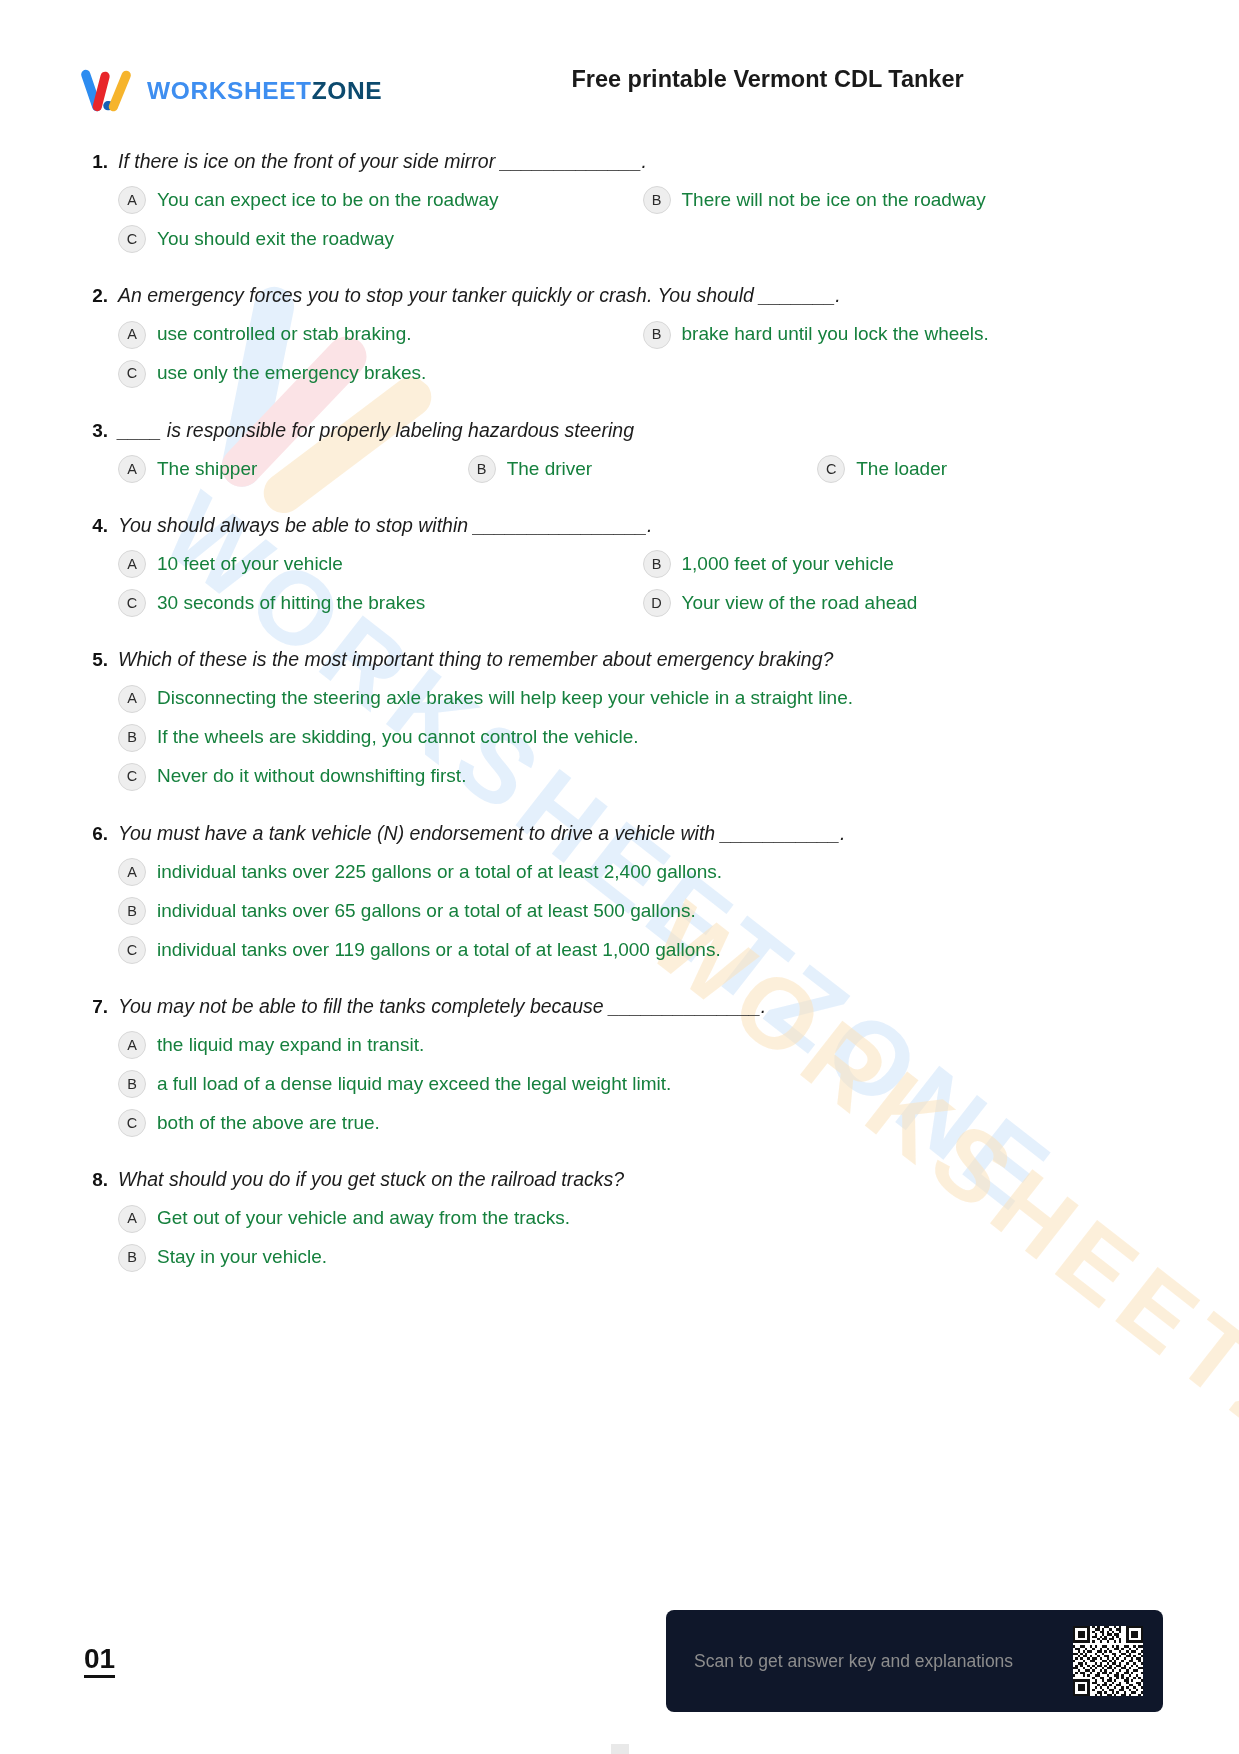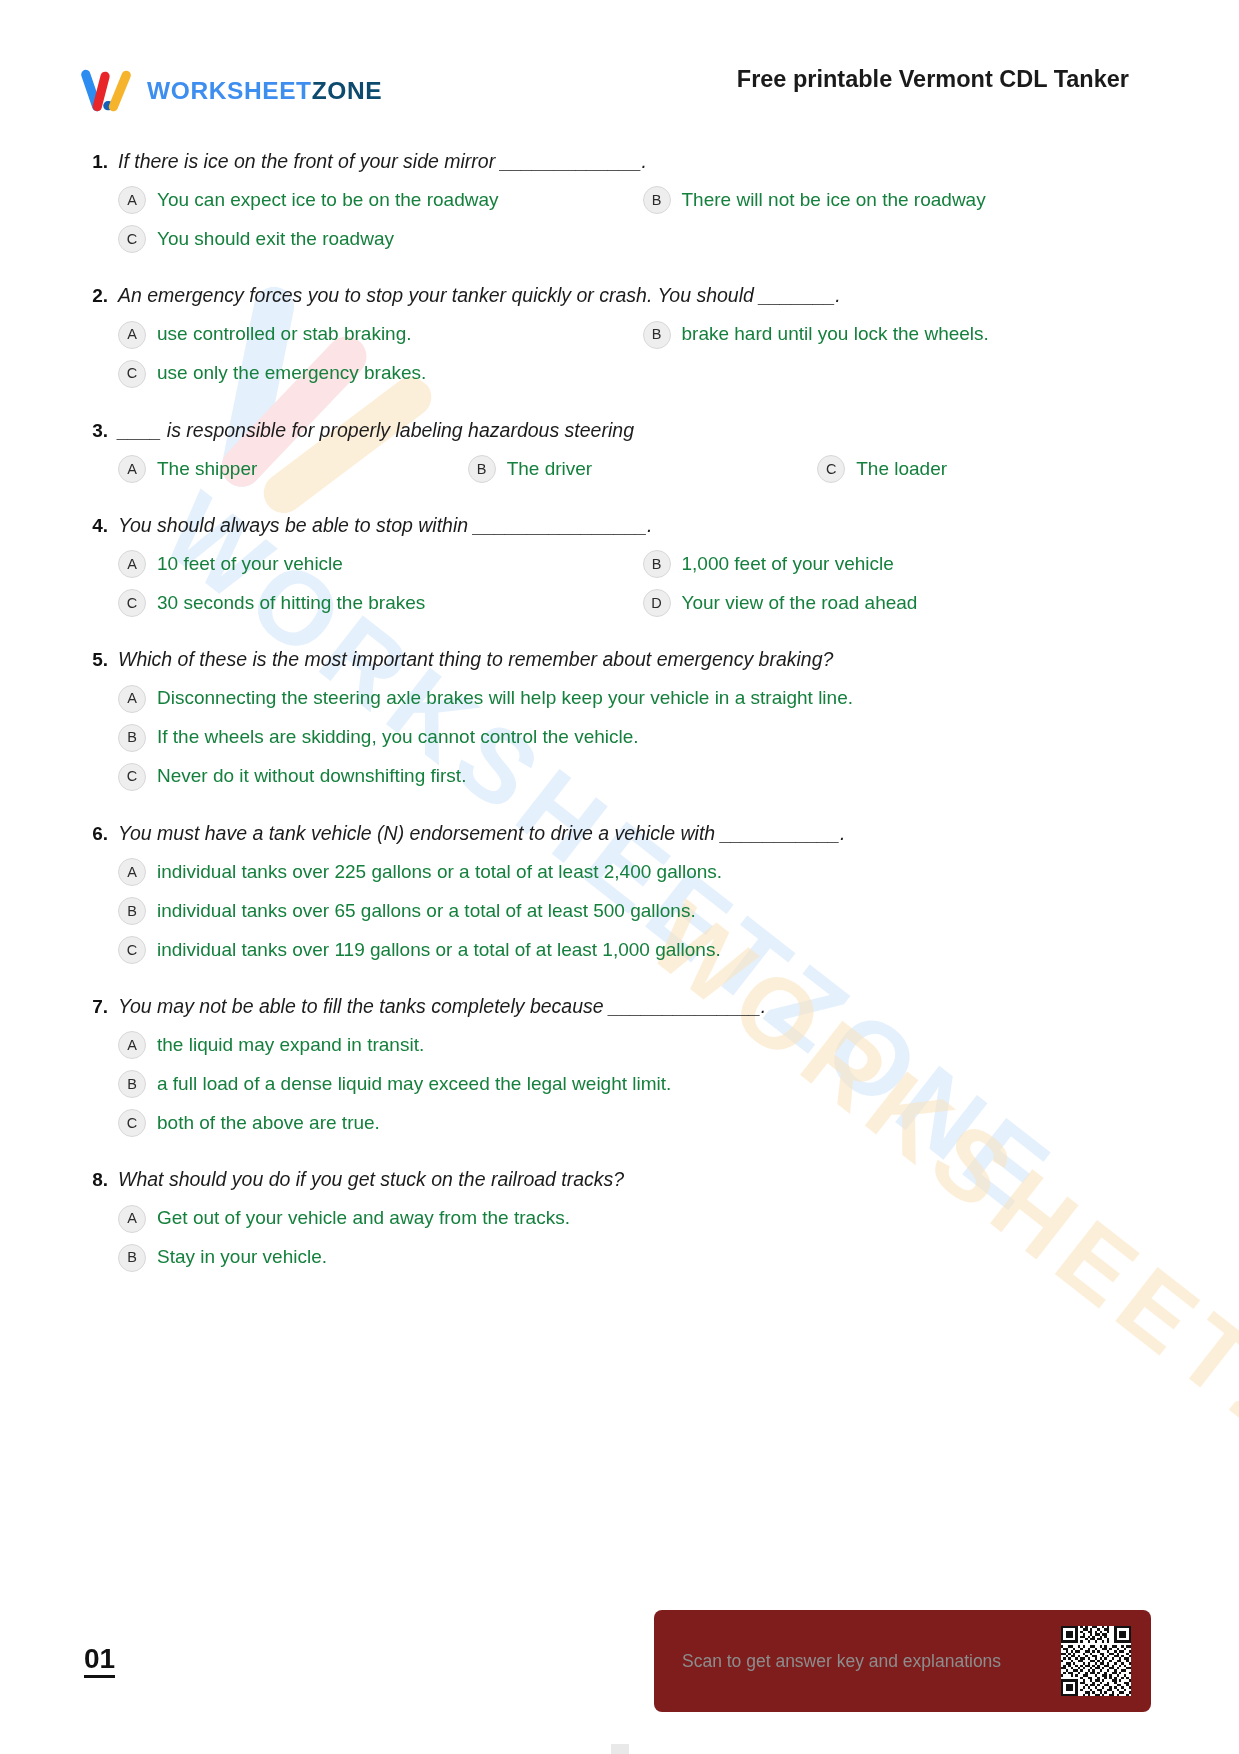--- a/index.html
+++ b/index.html
@@ -73,21 +73,21 @@
   .brand-name {
     font-size: 24.5px;
     font-weight: 700;
     letter-spacing: .6px;
     white-space: nowrap;
   }
   .brand-name .w1 { color: #3e8ef0; }
   .brand-name .w2 { color: #0c4a6e; }
   .title {
     flex: 1 1 auto;
-    text-align: right;
+    text-align: center;
     font-size: 23.5px;
     font-weight: 700;
     line-height: 1.45;
     color: #1a1a1a;
     padding-right: 40px;
     padding-left: 24px;
   }
 
   
   .content {
@@ -152,41 +152,41 @@
     font-size: 19px;
     line-height: 1.3;
     color: #15803d;
   }
 
   
   .footer {
     position: absolute;
     z-index: 2;
     left: 0;
-    right: 16px;
+    right: 4px;
     bottom: 42px;
     padding: 0 72px 0 84px;
     display: flex;
     align-items: center;
     justify-content: space-between;
     box-sizing: border-box;
   }
   .page-num {
     font-size: 28px;
     font-weight: 700;
     color: #111;
     border-bottom: 3px solid #111;
     line-height: 1.1;
     padding-bottom: 1px;
   }
   .scan-box {
     display: flex;
     align-items: center;
     gap: 18px;
-    background: #7f1d1d;
+    background: #0f172a;
     border-radius: 8px;
     padding: 16px 20px 16px 28px;
     width: 497px;
     box-sizing: border-box;
   }
   .scan-text {
     flex: 1 1 auto;
     font-size: 17.5px;
     color: #8d8d8d;
     white-space: nowrap;

